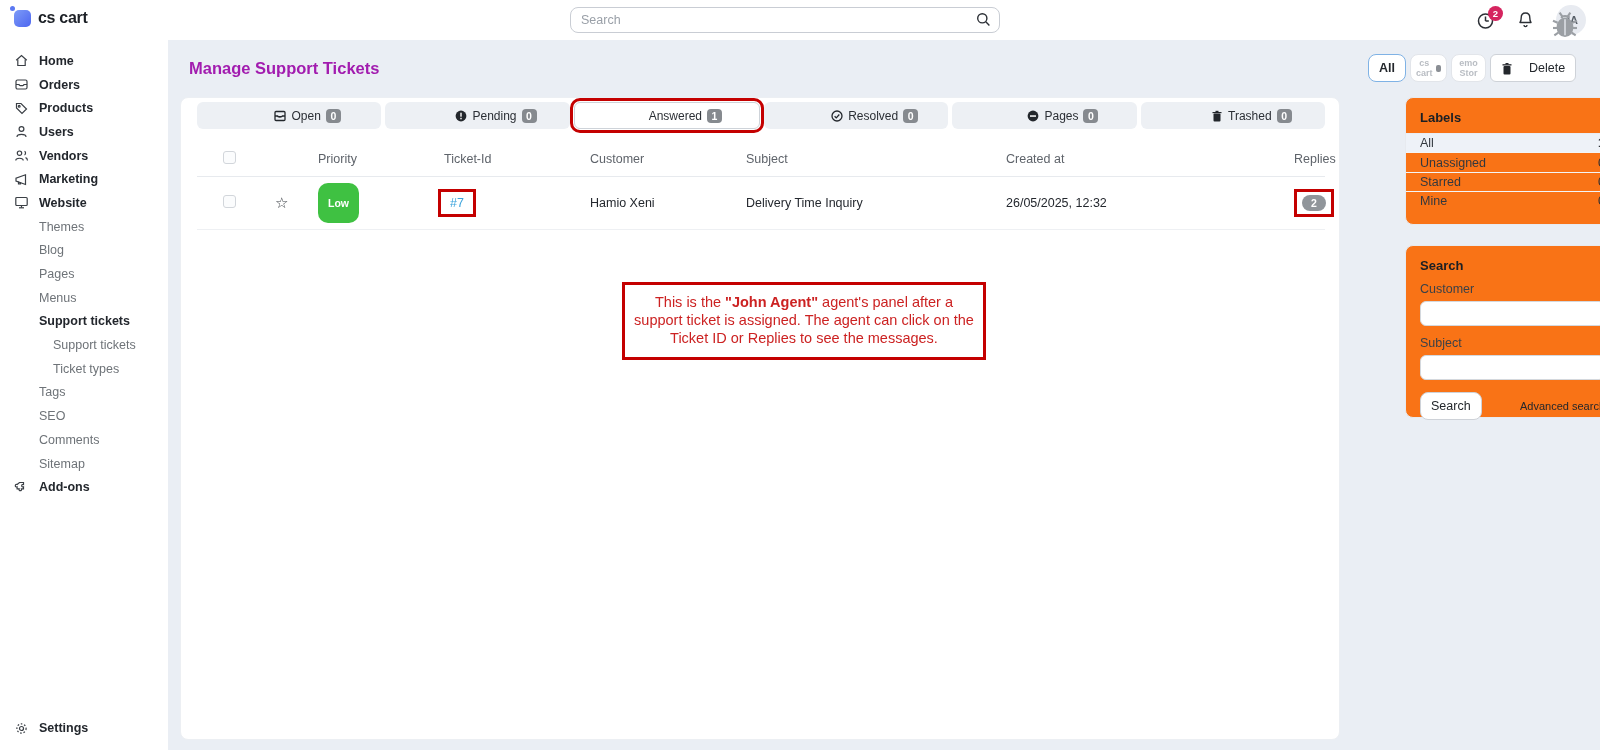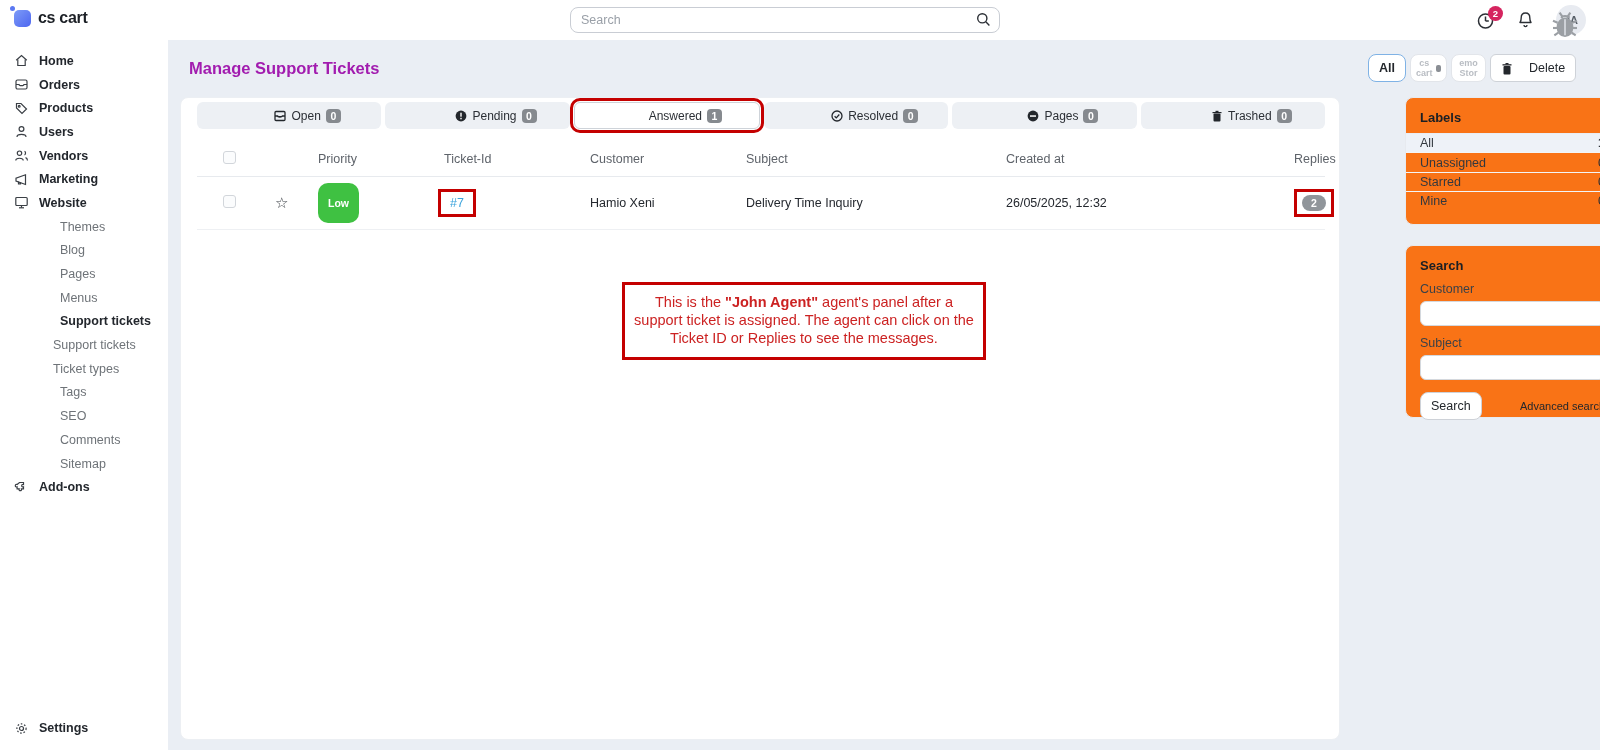--- a/index.html
+++ b/index.html
@@ -19,21 +19,21 @@
   .top-icons { position:absolute; right:14px; top:5px; display:flex; align-items:center; gap:22px; }
   .icon-btn { position:relative; cursor:pointer; }
   .pink-badge { position:absolute; top:-5px; right:-8px; min-width:15px; height:15px; border-radius:8px; background:#d5245f; color:#fff; font-size:9.5px; font-weight:700; display:flex; align-items:center; justify-content:center; padding:0 3px; }
   .avatar { position:relative; width:30px; height:30px; border-radius:50%; background:#e8ebf1; display:flex; align-items:center; justify-content:center; font-size:11px; font-weight:700; color:#596069; cursor:pointer; }
   .avatar svg.bug { position:absolute; left:-7px; top:3px; }
 
   
   .sidebar { position:absolute; left:0; top:40px; width:168px; height:710px; background:#fff; }
   .si { display:flex; align-items:center; gap:10px; height:23.7px; padding-left:14px; font-size:12.5px; color:#23272d; font-weight:600; cursor:pointer; white-space:nowrap; }
   .si .ic { width:15px; display:flex; justify-content:center; }
-  .si.lvl1 { padding-left:60px; }
+  .si.lvl1 { padding-left:39px; }
   .si.lvl2 { padding-left:53px; }
   .si.dim { color:#6e7378; font-weight:400; }
   .settings-item { position:absolute; left:0; bottom:10px; width:100%; }
 
   
   .page-title { position:absolute; left:189px; top:59px; font-size:16.5px; font-weight:700; color:#a21caf; }
   .main-panel { position:absolute; left:180px; top:97px; width:1160px; height:643px; background:#fff; border-radius:8px; border:1px solid #eceff3; }
 
   .tabstrip { display:flex; gap:4px; margin:4px 14px 0 16px; height:27px; }
   .tab { flex:1; display:flex; align-items:center; justify-content:center; gap:5px; background:#edf0f4; border-radius:6px; font-size:12px; color:#2b2f35; cursor:pointer;padding-left:37px; }

